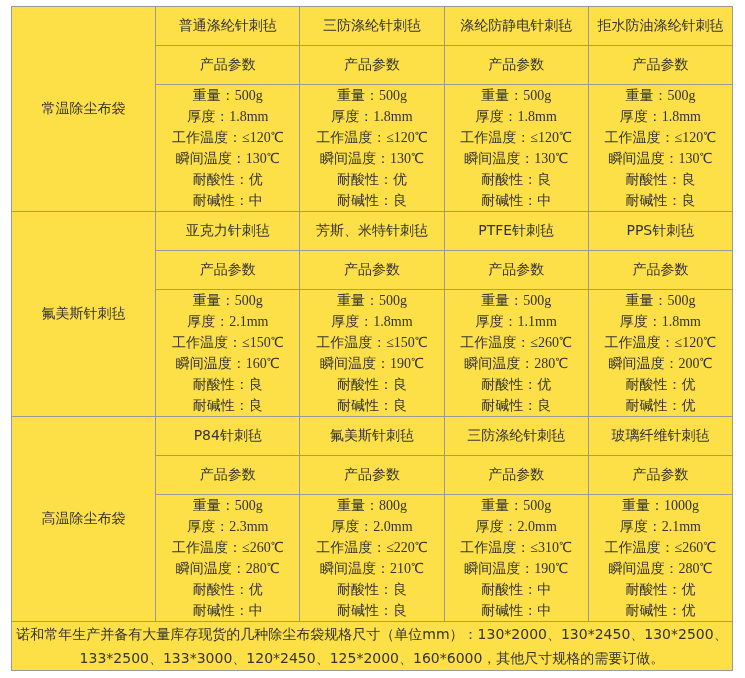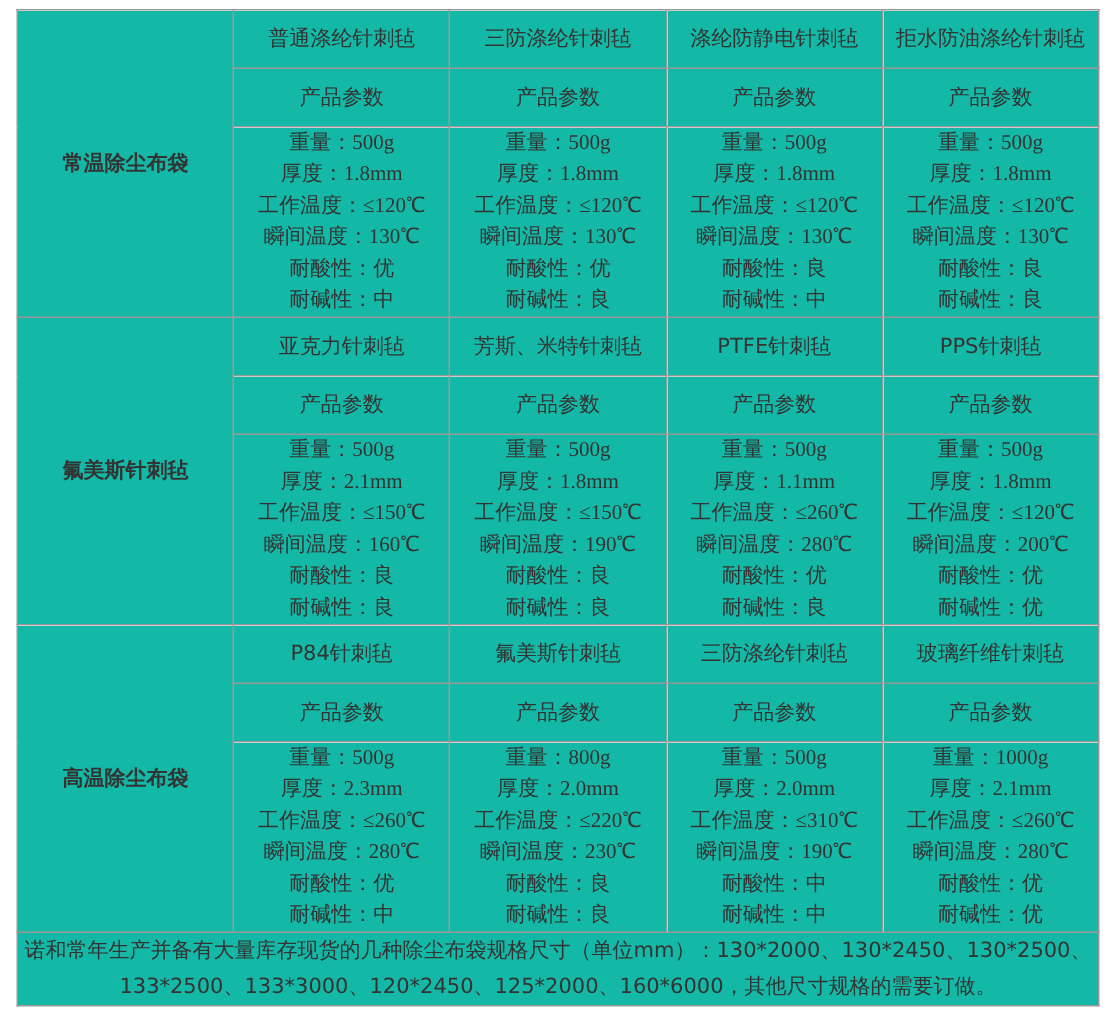--- a/index.html
+++ b/index.html
@@ -17,31 +17,30 @@
   table.spec {
     border-collapse: collapse;
     width: 722px;
     table-layout: fixed;
   }
   table.spec td {
     border: 1px solid #999999;
     text-align: center;
     font-size: 14px;
     padding: 0;
-    background: #14b8a6;
+    background: #fde047;
     overflow: hidden;
   }
   col.cat-col   { width: 144px; }
   col.prod-col  { width: 144px; }
   tr.name-row td   { height: 38px; }
   tr.header-row td { height: 38px; }
   tr.params-row td { height: 126px; vertical-align: middle; font-family: Liberation Serif, serif; }
   td.category-cell {
     font-size: 14px;
-    font-weight: bold;
   }
   .param-line {
     line-height: 21px;
     white-space: nowrap;
   }
   td.footer-cell {
     text-align: left;
     padding: 6px 13px;
     line-height: 24px;
     height: 46px;
@@ -175,21 +174,21 @@
             <div class="param-line"><span>厚度</span><span>：</span><span>2.3mm</span></div>
             <div class="param-line"><span>工作温度</span><span>：</span><span>≤260℃</span></div>
             <div class="param-line"><span>瞬间温度</span><span>：</span><span>280℃</span></div>
             <div class="param-line"><span>耐酸性</span><span>：</span><span>优</span></div>
             <div class="param-line"><span>耐碱性</span><span>：</span><span>中</span></div>
           </td>
           <td>
             <div class="param-line"><span>重量</span><span>：</span><span>800g</span></div>
             <div class="param-line"><span>厚度</span><span>：</span><span>2.0mm</span></div>
             <div class="param-line"><span>工作温度</span><span>：</span><span>≤220℃</span></div>
-            <div class="param-line"><span>瞬间温度</span><span>：</span><span>230℃</span></div>
+            <div class="param-line"><span>瞬间温度</span><span>：</span><span>210℃</span></div>
             <div class="param-line"><span>耐酸性</span><span>：</span><span>良</span></div>
             <div class="param-line"><span>耐碱性</span><span>：</span><span>良</span></div>
           </td>
           <td>
             <div class="param-line"><span>重量</span><span>：</span><span>500g</span></div>
             <div class="param-line"><span>厚度</span><span>：</span><span>2.0mm</span></div>
             <div class="param-line"><span>工作温度</span><span>：</span><span>≤310℃</span></div>
             <div class="param-line"><span>瞬间温度</span><span>：</span><span>190℃</span></div>
             <div class="param-line"><span>耐酸性</span><span>：</span><span>中</span></div>
             <div class="param-line"><span>耐碱性</span><span>：</span><span>中</span></div>

